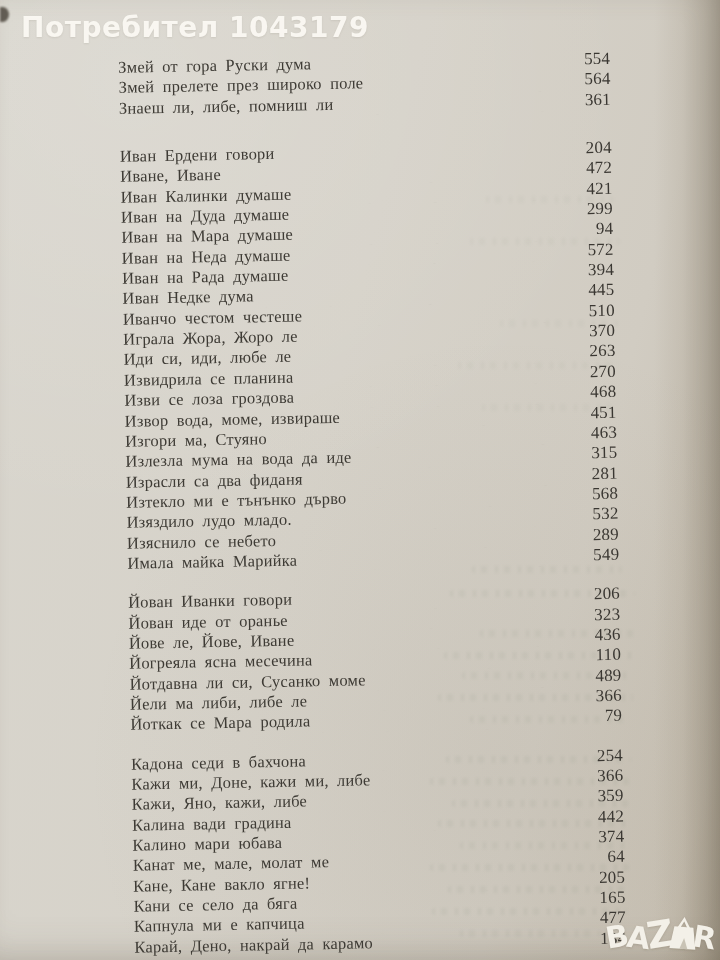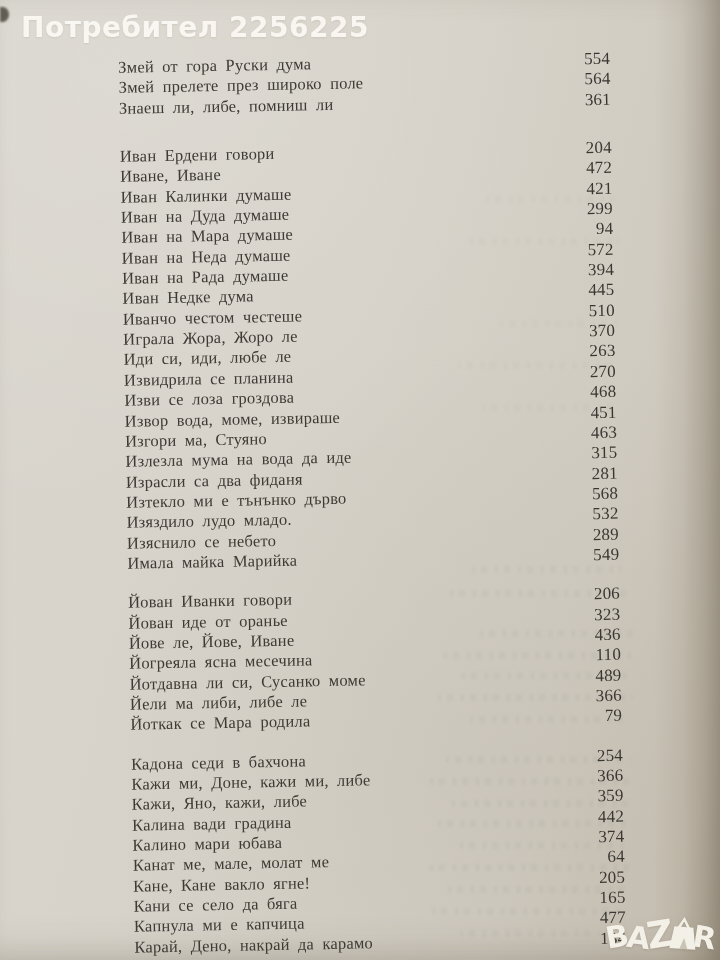--- a/index.html
+++ b/index.html
@@ -49,21 +49,21 @@
 </style>
 </head>
 <body>
 
 <div class="page">
 
   <div class="vignette"></div>
   <div class="edge-band"></div>
   <div class="corner-spot"></div>
 
-  <div class="watermark">Потребител 2256225</div>
+  <div class="watermark">Потребител 1043179</div>
 
   <div>
     <div class="bleed" style="left:486px;top:196px;width:128px;opacity:.10;"></div>
     <div class="bleed" style="left:470px;top:238px;width:150px;opacity:.11;"></div>
     <div class="bleed" style="left:500px;top:320px;width:118px;opacity:.10;"></div>
     <div class="bleed" style="left:458px;top:362px;width:160px;opacity:.11;"></div>
     <div class="bleed" style="left:482px;top:404px;width:130px;opacity:.10;"></div>
     <div class="bleed" style="left:472px;top:566px;width:150px;opacity:.17;"></div>
     <div class="bleed" style="left:450px;top:590px;width:185px;opacity:.18;"></div>
     <div class="bleed" style="left:480px;top:630px;width:160px;opacity:.17;"></div>

